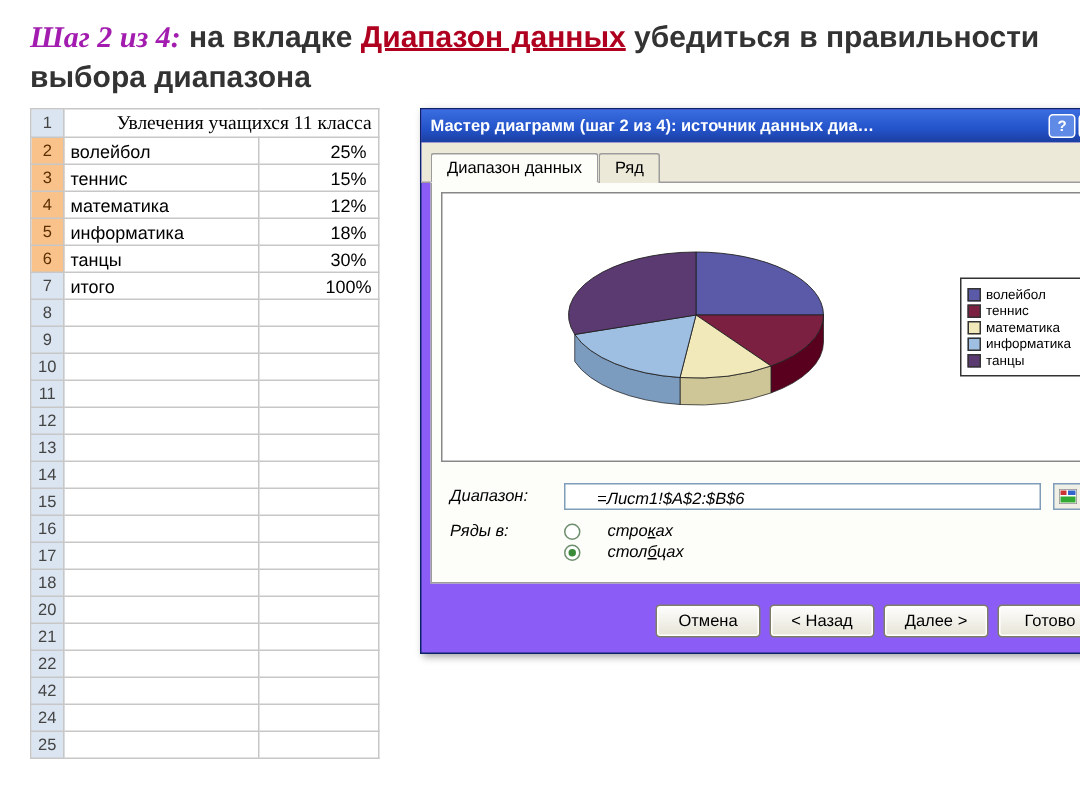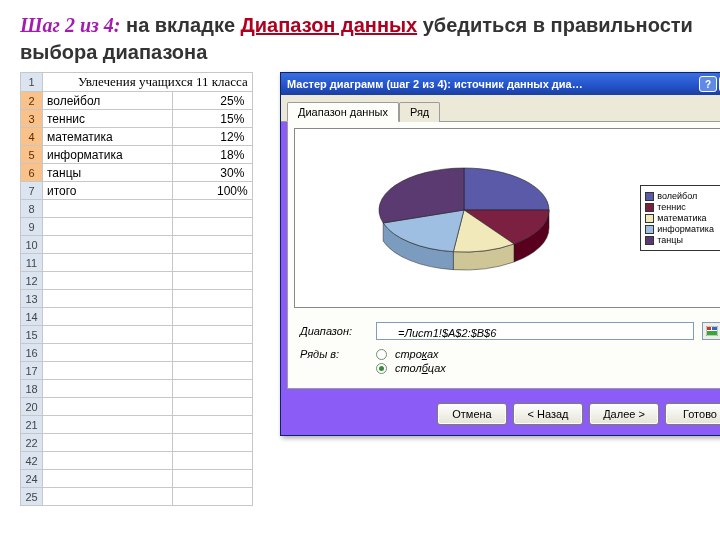--- a/index.html
+++ b/index.html
@@ -156,21 +156,21 @@
   .range-btn {
     width: 20px; height: 18px;
     border: 1px solid #7f9db9;
     background: #efefe6;
     display: flex; align-items: center; justify-content: center;
     color: #b00020;
     font-size: 9px;
     margin-left: 2px;
   }
   .radios { display: flex; flex-direction: column; gap: 2px; }
-  .radio { display: flex; align-items: center; gap: 8px; }
+  .radio { display: flex; align-items: center; gap: 18px; }
   .radio .dot {
     width: 11px; height: 11px; border-radius: 50%;
     border: 1px solid #6e8f6e; background: #fff;
     display: flex; align-items: center; justify-content: center;
   }
   .radio.checked .dot::after {
     content: ""; width: 5px; height: 5px; border-radius: 50%;
     background: #3a8a3a;
   }
   .radio .ul { text-decoration: underline; }

